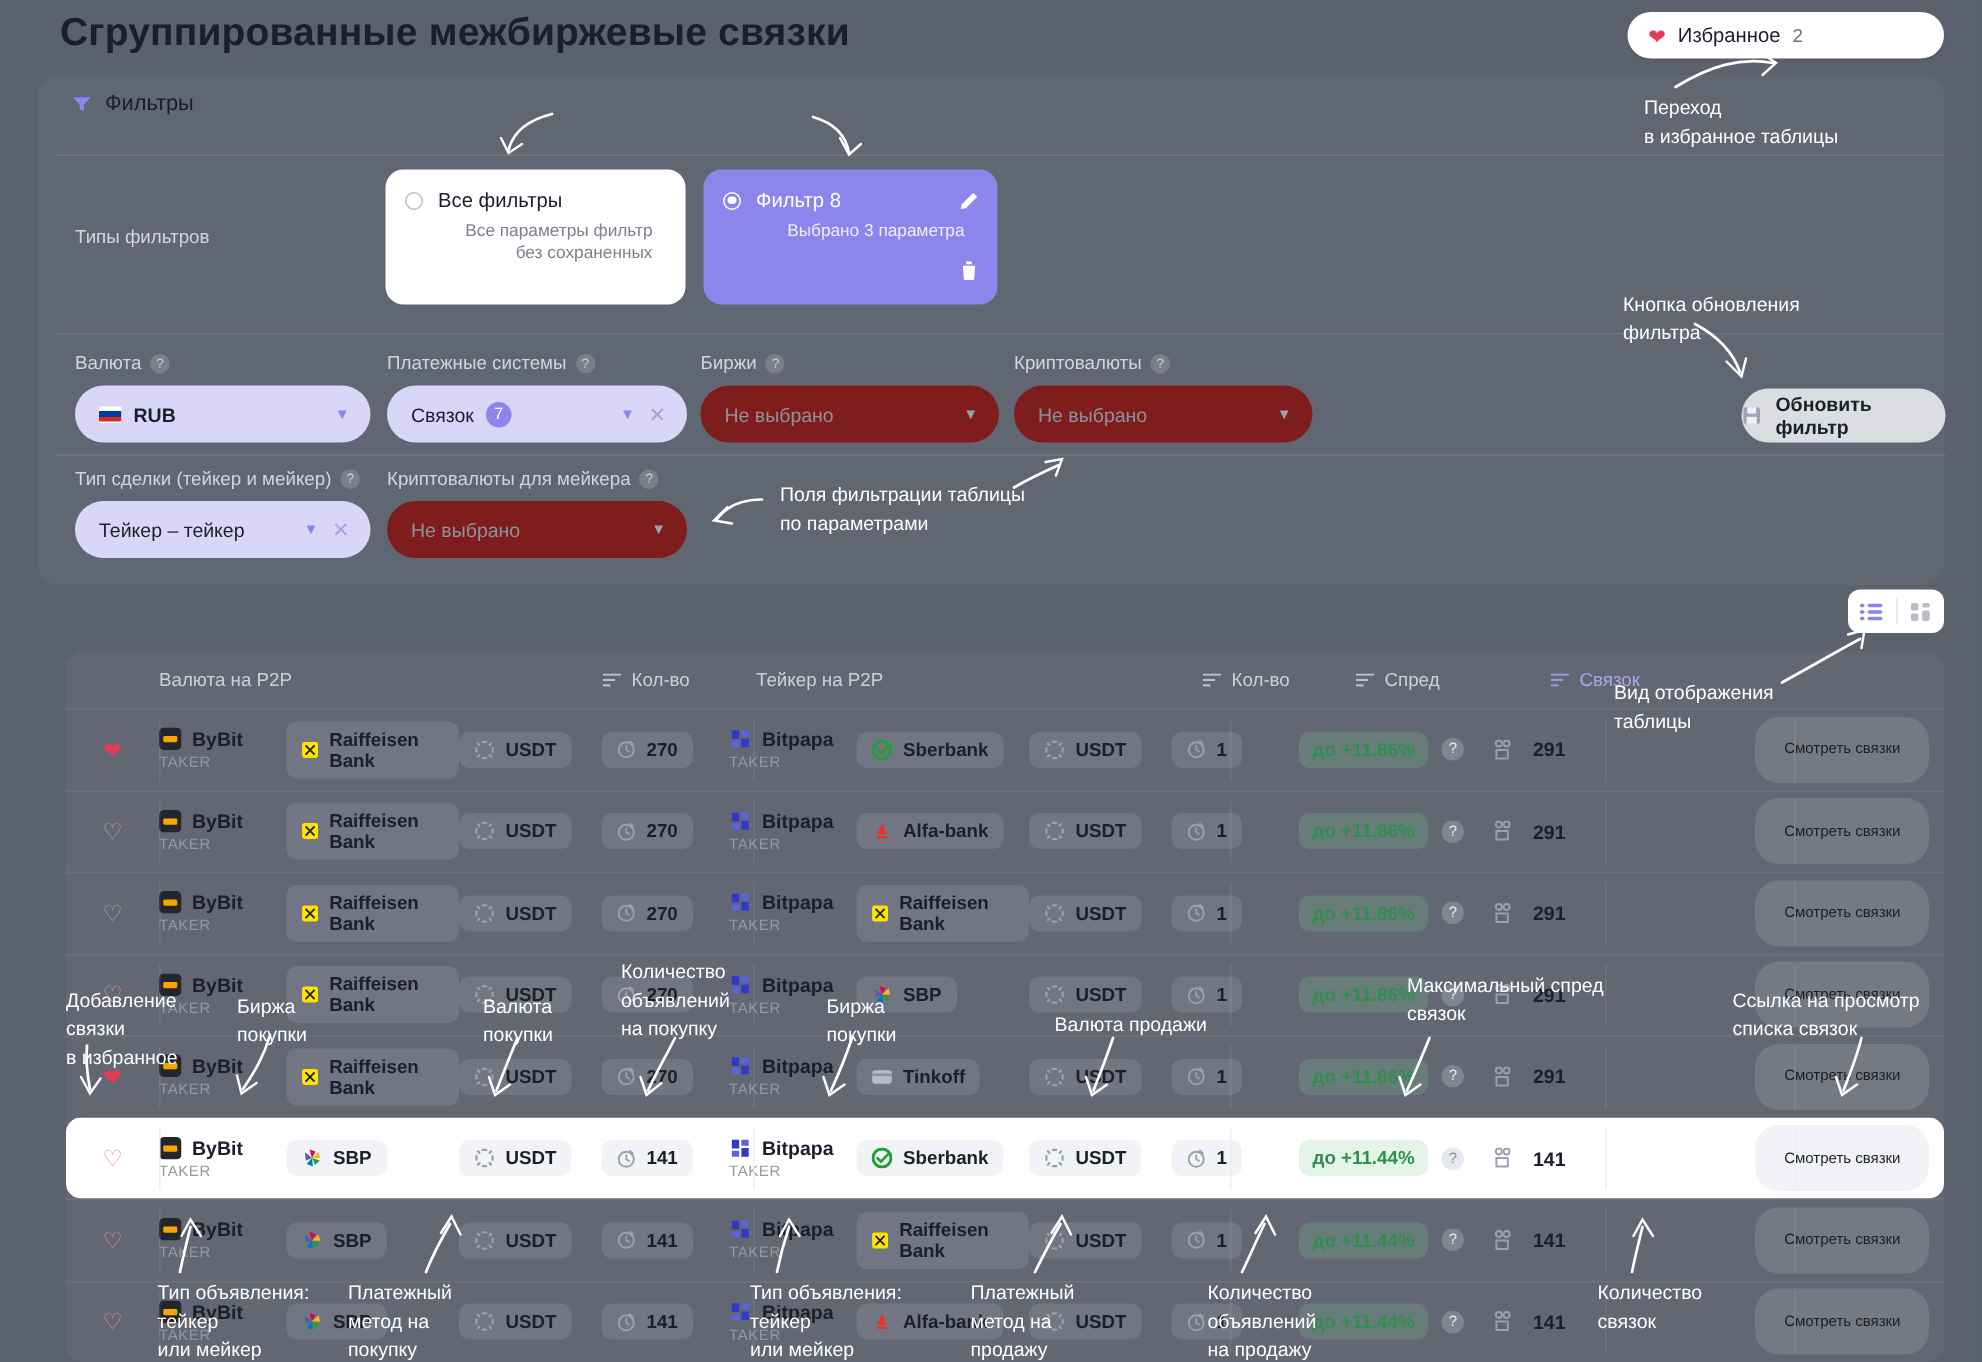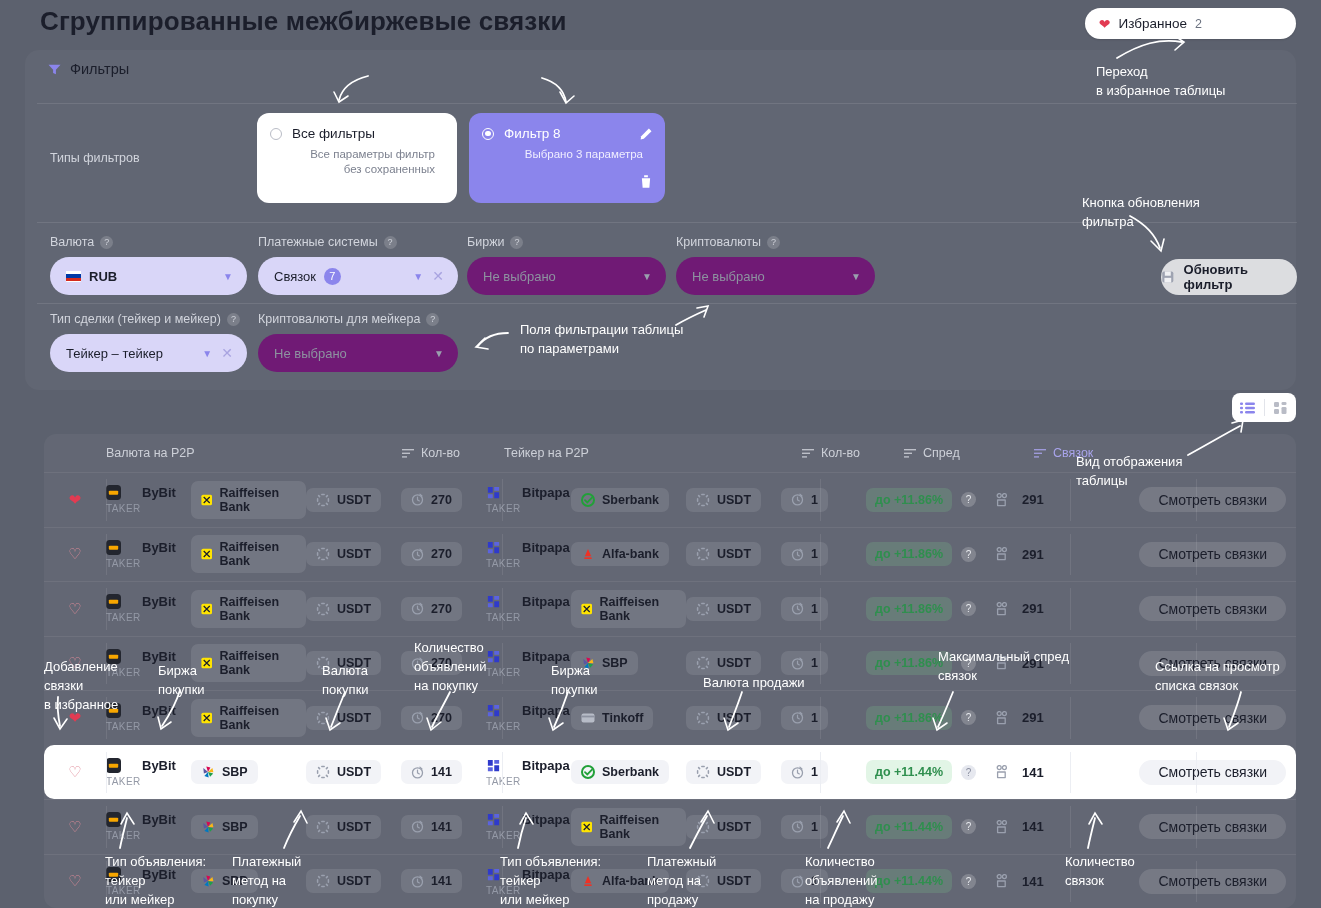--- a/index.html
+++ b/index.html
@@ -93,21 +93,21 @@
     display: flex; align-items: center; gap: 6px;
     font-size: 12.5px; color: #d2d5dd; margin-bottom: 8px;
     white-space: nowrap;
   }
   .q {
     width: 13px; height: 13px; border-radius: 50%;
     background: rgba(255,255,255,0.17); color: #cfd2da;
     font-size: 9px; line-height: 13px; text-align: center; flex: none;
   }
   .sel {
-    height: 38px; border-radius: 19px; background: #701a75;
+    height: 38px; border-radius: 19px; background: #7f1d1d;
     display: flex; align-items: center; padding: 0 14px 0 16px;
     font-size: 13px; color: #8d92a0; cursor: pointer; position: relative;
   }
   .sel.filled { background: #d9d6f8; color: #1b1e2b; }
   .sel .txt { flex: 1; display: flex; align-items: center; gap: 8px; }
   .chev { color: #9aa0ae; font-size: 10px; margin-left: 6px; }
   .sel.filled .chev { color: #8b85ec; }
   .clearx { color: #a8a3e0; font-size: 14px; margin-left: 9px; }
   .badge7 {
     background: #8b85ec; color: #fff; border-radius: 50%;
@@ -158,21 +158,21 @@
   }
   .trow.hl {
     background: #ffffff; border-radius: 10px; border-top-color: transparent;
   }
   .cell { display: flex; align-items: center; }
   .hcell { width: 62px; justify-content: center; }
   .heart-o { color: #e08b99; font-size: 15px; cursor: pointer; }
   .heart-f { color: #e23b52; font-size: 15px; cursor: pointer; }
 
   .exch { width: 85px; }
-  .exch .nm { display: flex; align-items: center; gap: 21px; font-size: 13px; font-weight: 600; color: #1b1e2b; }
+  .exch .nm { display: flex; align-items: center; gap: 7px; font-size: 13px; font-weight: 600; color: #1b1e2b; }
   .exch .tk { font-size: 10px; color: #9499a6; margin-top: 3px; letter-spacing: .4px; }
   .exico { width: 15px; height: 15px; border-radius: 3px; flex: none; display:block; }
 
   .chip {
     background: rgba(255,255,255,0.10); border-radius: 7px;
     padding: 5px 10px; display: flex; align-items: center; gap: 7px;
     font-size: 12.5px; color: #1b1e2b; font-weight: 600;
   }
   .trow.hl .chip { background: #f2f3f7; }
   .pm { width: 115px; }
@@ -187,22 +187,22 @@
   .trow.hl .spread-pill { background: #e2f5e6; }
   .qmark {
     width: 15px; height: 15px; border-radius: 50%; background: rgba(255,255,255,0.2);
     color: #e7e9ee; font-size: 10px; line-height: 15px; text-align: center;
   }
   .trow.hl .qmark { background: #e6e8ef; color: #8a8fa0; }
   .links { width: 115px; display: flex; align-items: center; gap: 9px; font-size: 13px; font-weight: 600; color:#1b1e2b; }
   .watch {
     margin-left: auto; margin-right: 10px;
     background: rgba(255,255,255,0.12); border-radius: 16px;
-    height: 25px; padding: 0 19px; display: flex; align-items: center;
-    font-size: 14px; color: #1b1e2b; cursor: pointer; white-space: nowrap;
+    height: 44px; padding: 0 19px; display: flex; align-items: center;
+    font-size: 10px; color: #1b1e2b; cursor: pointer; white-space: nowrap;
   }
   .trow.hl .watch { background: #f2f3f7; }
   .vline { position: absolute; top: 6px; bottom: 6px; width: 1px; background: rgba(255,255,255,0.09); }
   .trow.hl .vline { background: #eceef3; }
 
   
   .anno {
     position: absolute; color: #ffffff; font-size: 13px; line-height: 19px;
     pointer-events: none; white-space: pre-line;
   }

